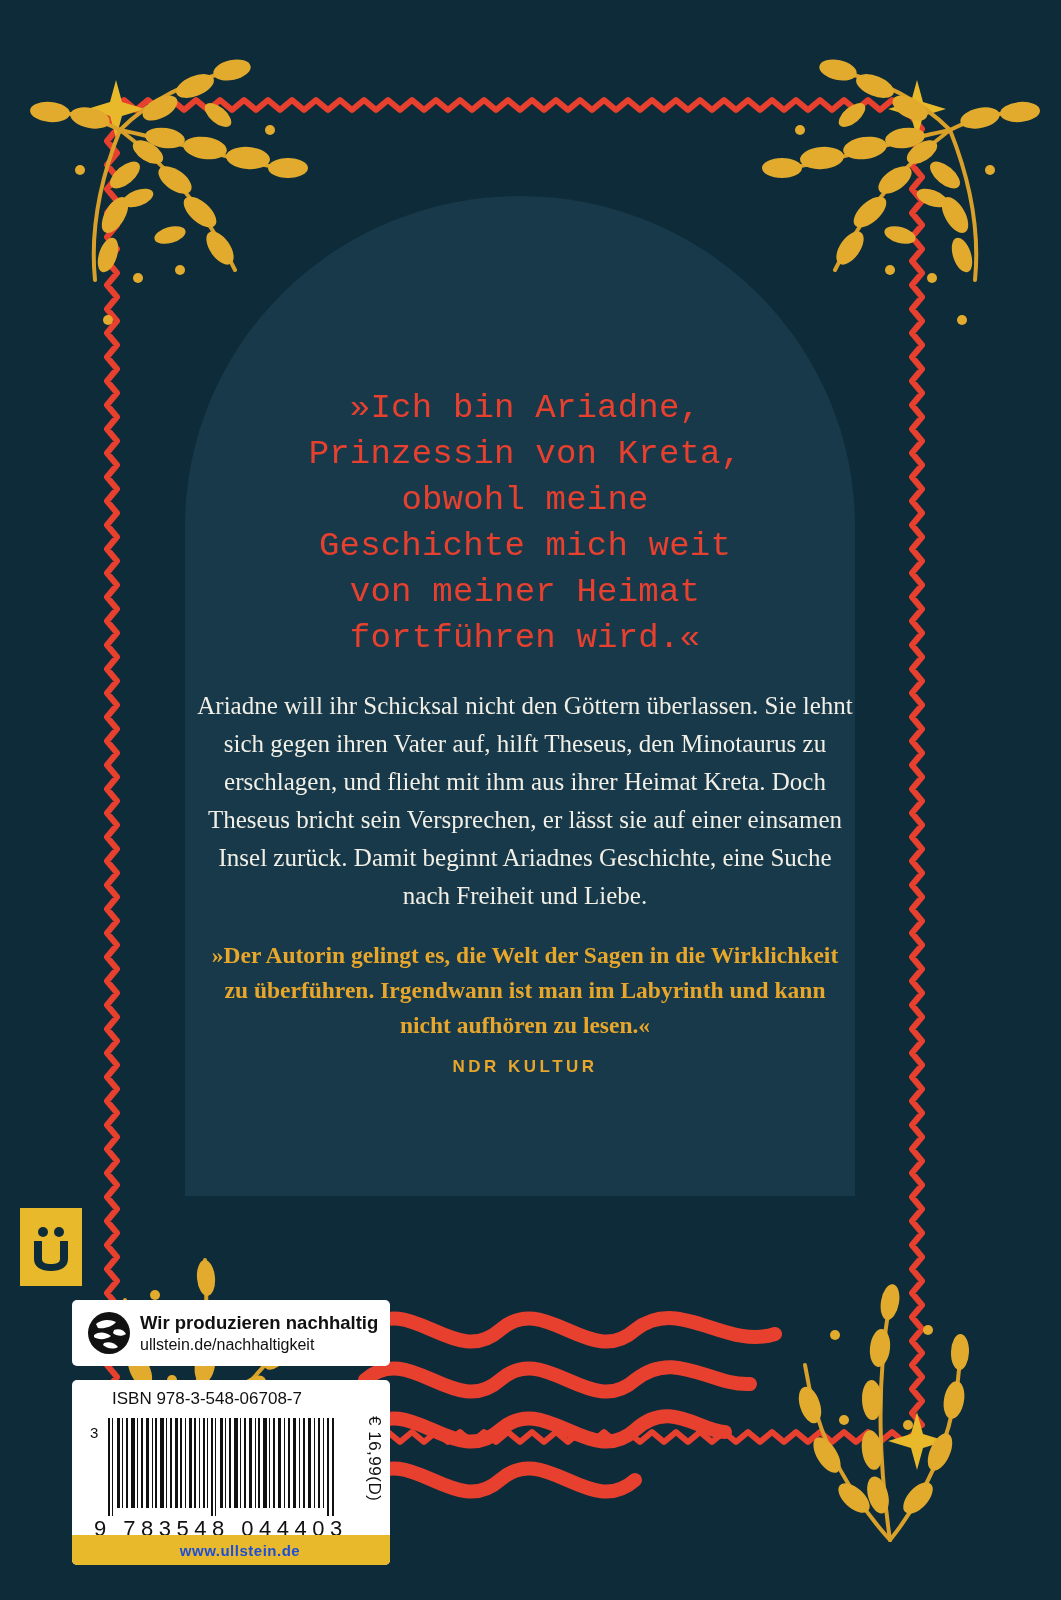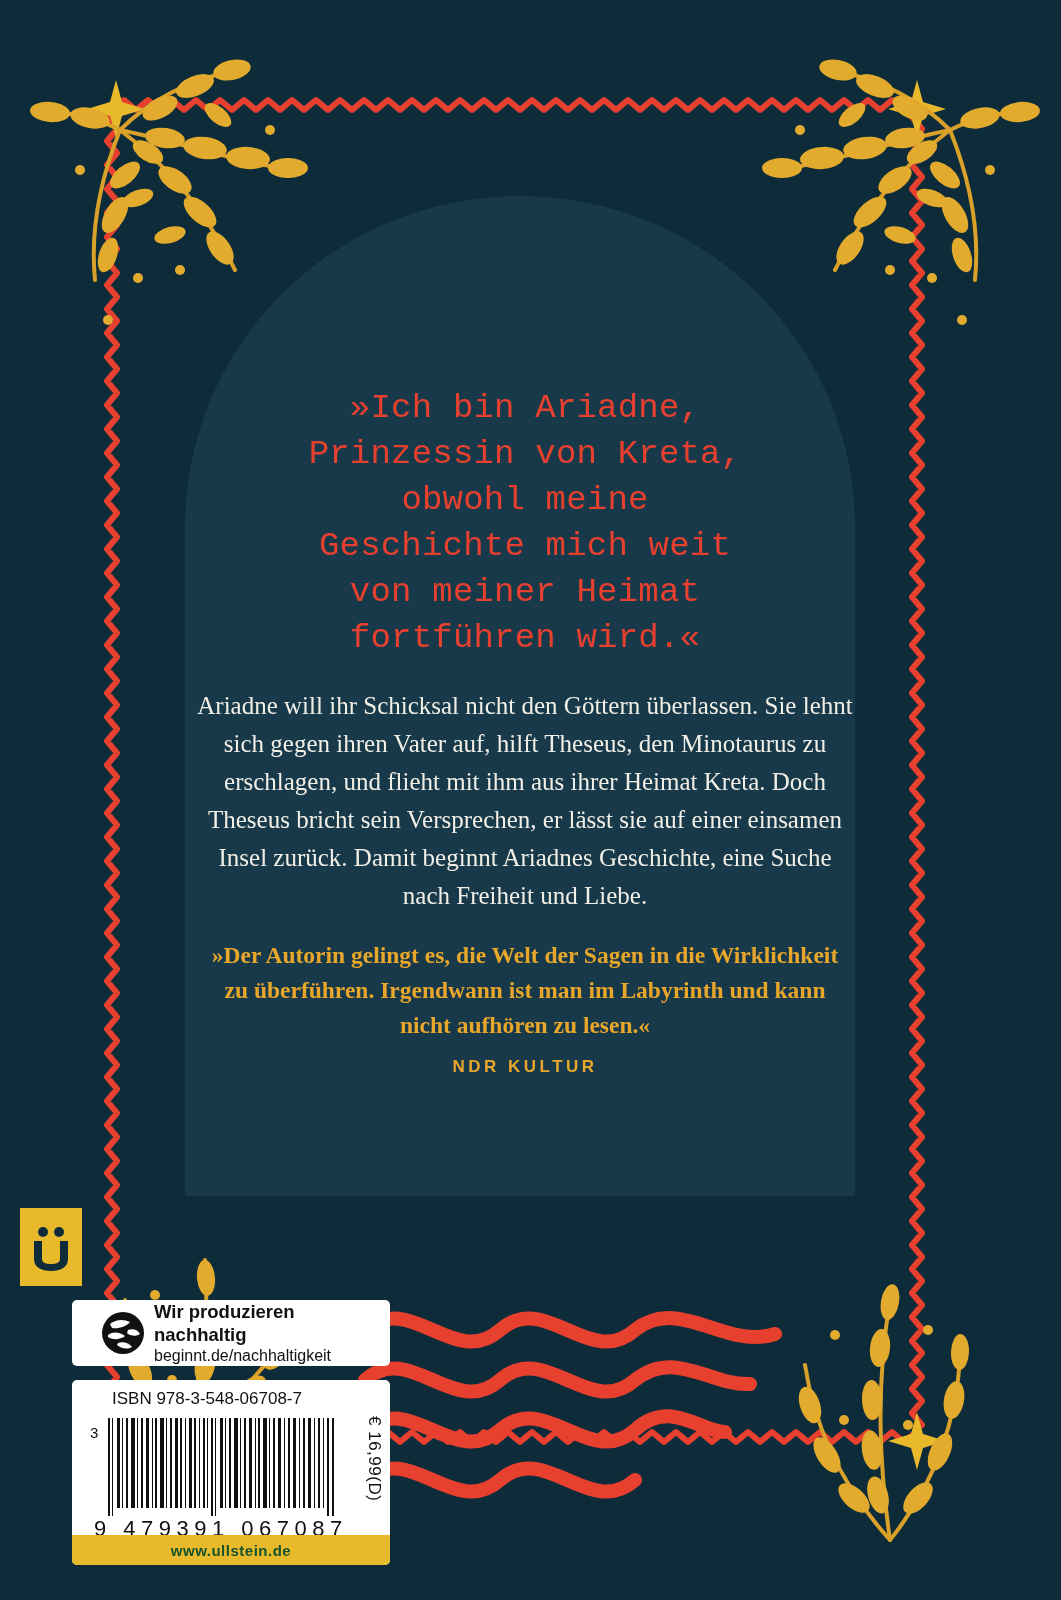--- a/index.html
+++ b/index.html
@@ -156,21 +156,21 @@
   .eco-badge {
     position: absolute;
     left: 72px;
     top: 1300px;
     width: 318px;
     height: 66px;
     background: #ffffff;
     border-radius: 5px;
     display: flex;
     align-items: center;
-    padding-left: 28px;
+    padding-left: 14px;
     box-sizing: border-box;
   }
   .eco-globe {
     width: 46px;
     height: 46px;
     flex: none;
   }
   .eco-text {
     margin-left: 8px;
     color: #111111;
@@ -240,28 +240,29 @@
     font-family: "Liberation Sans", sans-serif;
     letter-spacing: 5.5px;
   }
   .url-bar {
     position: absolute;
     left: 0;
     bottom: 0;
     width: 100%;
     height: 30px;
     background: #e8b92a;
-    color: #14532d;
+    color: #1d4ed8;
     font-size: 15px;
     font-weight: bold;
     font-family: "Liberation Sans", sans-serif;
     display: flex;
     align-items: center;
     justify-content: center;
     letter-spacing: 0.5px;
+    padding-left: 9px;
   }
 </style>
 </head>
 <body>
 
 <div class="cover">
 
   <div class="arch"></div>
 
   <div class="zig zig-top">
@@ -468,21 +469,21 @@
       <circle cx="23" cy="23" r="21" fill="#111111"></circle>
       <g fill="#ffffff">
         <path d="M10 14 C 16 9, 24 9, 30 12 C 26 17, 18 19, 12 18 Z"></path>
         <path d="M8 25 C 13 21, 20 22, 25 26 C 20 30, 12 30, 8 27 Z"></path>
         <path d="M28 20 C 33 18, 38 20, 40 24 C 36 27, 30 26, 27 23 Z"></path>
         <path d="M18 33 C 23 31, 29 33, 32 37 C 27 40, 20 38, 17 35 Z"></path>
       </g>
     </svg>
     <div class="eco-text">
       <div class="eco-line1">Wir produzieren nachhaltig</div>
-      <div class="eco-line2">beginnt.de/nachhaltigkeit</div>
+      <div class="eco-line2">ullstein.de/nachhaltigkeit</div>
     </div>
   </div>
 
   <div class="barcode-block">
     <div class="isbn-label">ISBN 978-3-548-06708-7</div>
     <div class="left-digit">3</div>
     <div class="price">€ 16,99(D)</div>
     <svg class="bars" viewBox="0 0 230 98" preserveAspectRatio="none">
       <g fill="#111111">
         <rect x="0" y="0" width="2" height="98"></rect>
@@ -528,17 +529,17 @@
         <rect x="191" y="0" width="1" height="90"></rect>
           <rect x="195" y="0" width="2" height="90"></rect>
         <rect x="200" y="0" width="3" height="90"></rect>
           <rect x="206" y="0" width="1" height="90"></rect>
         <rect x="210" y="0" width="2" height="90"></rect>
           <rect x="215" y="0" width="1" height="90"></rect>
         <rect x="219" y="0" width="2" height="98"></rect>
           <rect x="224" y="0" width="2" height="98"></rect>
       </g>
     </svg>
-    <div class="ean-digits">9 479391 067087</div>
+    <div class="ean-digits">9 783548 044403</div>
     <div class="url-bar">www.ullstein.de</div>
   </div>
 
 </div>
 
 </body></html>

